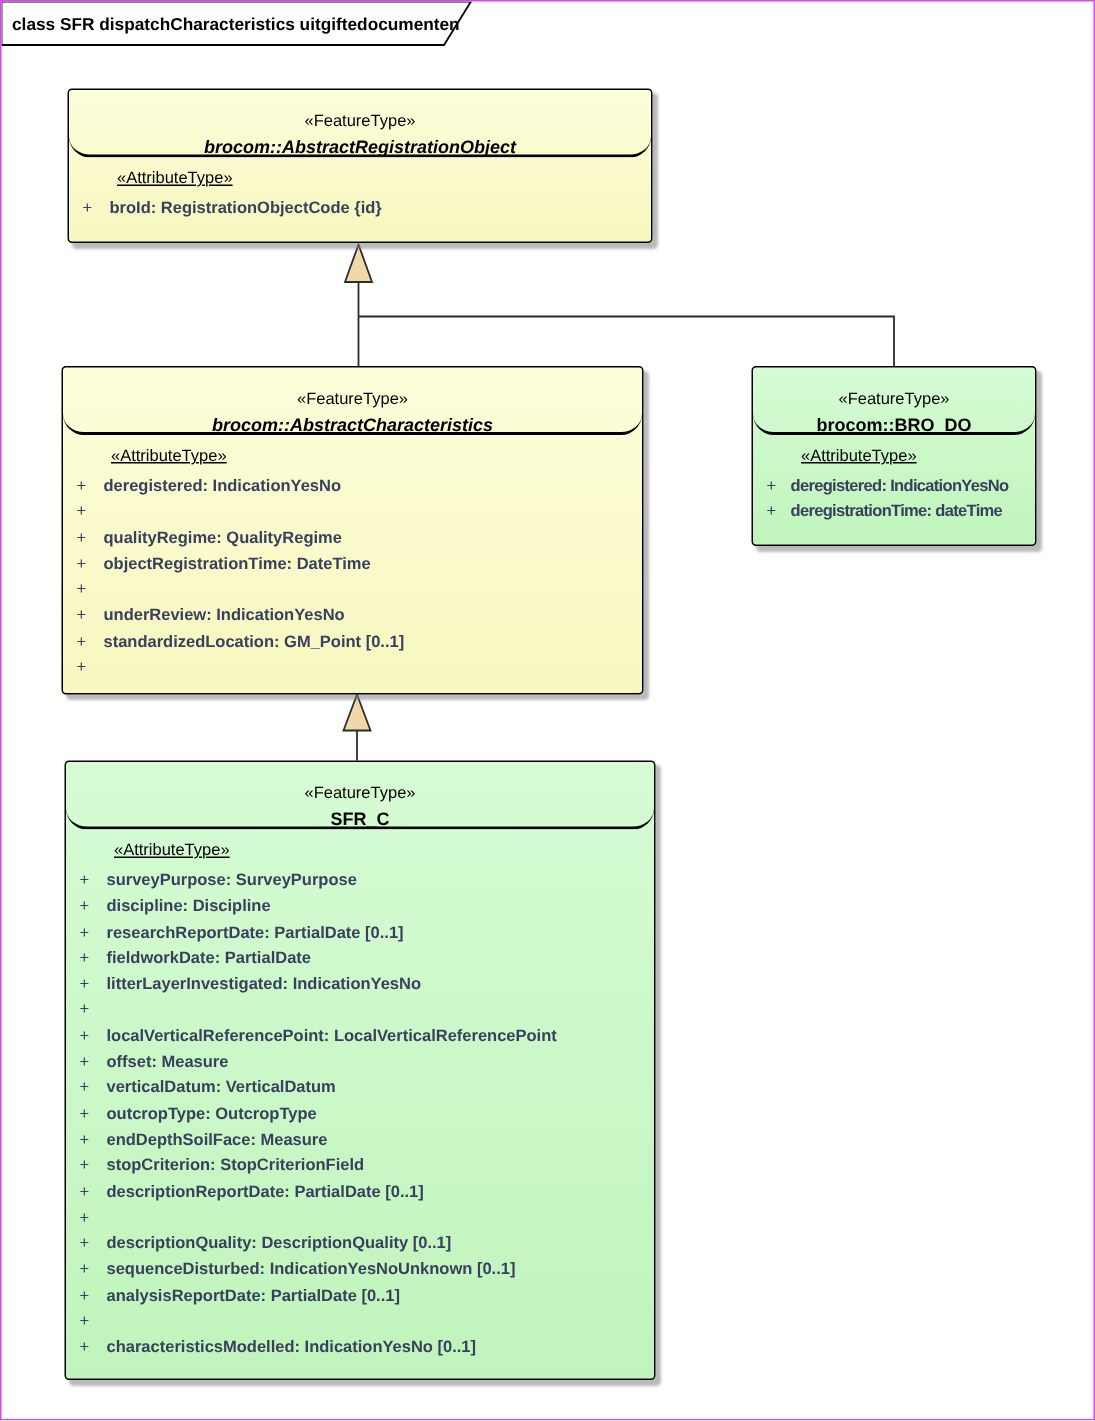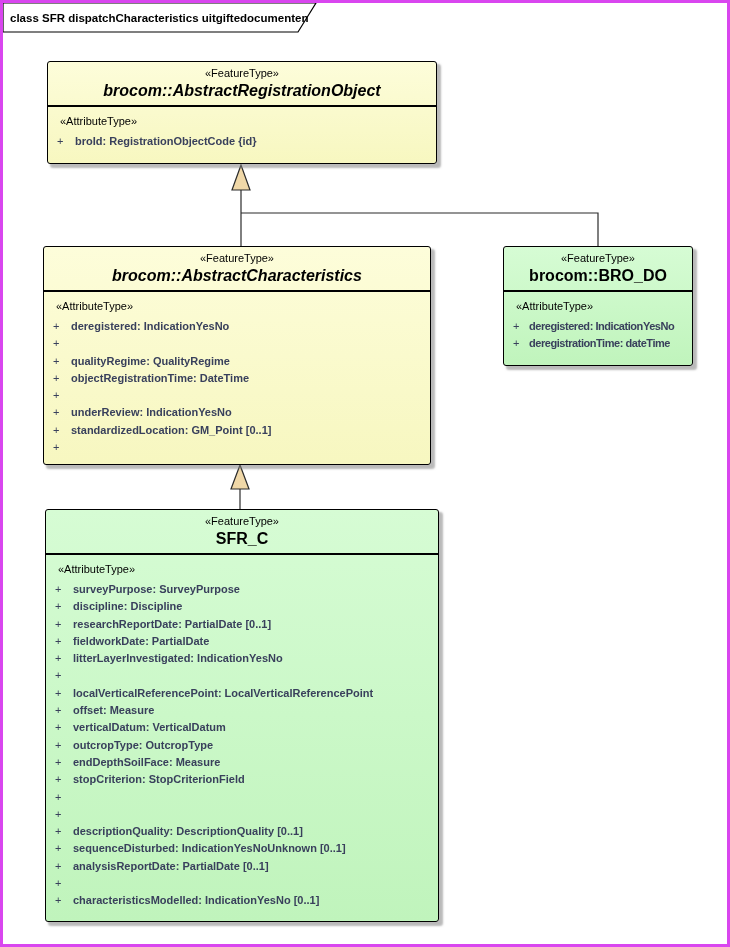--- a/index.html
+++ b/index.html
@@ -1,38 +1,38 @@
 <!DOCTYPE html>
 <html><head>
 <meta charset="utf-8">
 <style>
   html,body{margin:0;padding:0;background:#fff;}
   #canvas{
     position:relative;width:730px;height:947px;box-sizing:border-box;
-    border:3px solid #d946ef;background:#fff;overflow:hidden;
+    border:1px solid #d946ef;background:#fff;overflow:hidden;
     font-family:"Liberation Sans", sans-serif;
   }
   .connectors{position:absolute;left:0;top:0;pointer-events:none;}
   .frame-tab{position:absolute;left:0;top:0;}
   .frame-tab text{font-family:"Liberation Sans",sans-serif;font-size:11.5px;font-weight:bold;fill:#000;}
   .uml-box{
     position:absolute;box-sizing:border-box;border:1px solid #000;border-radius:3px;
     box-shadow:3.5px 3.5px 2px rgba(130,130,130,.55);
   }
   .yellow{background:linear-gradient(180deg,#FDFDDA 0%,#F7F7C0 100%);}
   .green{background:linear-gradient(180deg,#D6FCD4 0%,#C0F4BC 100%);}
   .box-header{
     box-sizing:border-box;height:45px;border-bottom:2px solid #000;
-    text-align:center;padding-top:4px;
+    text-align:center;padding-top:14px;border-radius:14px;
   }
   .stereotype{font-size:11px;color:#000;line-height:14px;}
-  .class-name{font-size:16px;font-weight:bold;color:#000;line-height:15px;margin-top:3px;white-space:nowrap;}
+  .class-name{font-size:12px;font-weight:bold;color:#000;line-height:15px;margin-top:3px;white-space:nowrap;}
   .abstract .class-name{font-style:italic;}
   .box-body{padding-top:7px;}
-  .attr-stereo{font-size:11px;color:#000;padding-left:12px;margin-bottom:4px;line-height:15px;}
+  .attr-stereo{font-size:11px;color:#000;padding-left:32px;margin-bottom:4px;line-height:15px;text-decoration:underline;}
   .attr-row{display:flex;height:17.3px;line-height:17.3px;font-size:11px;color:#39405C;}
   .attr-vis{flex:none;width:18px;padding-left:9px;}
   .attr-text{white-space:nowrap;font-weight:bold;}
   .tight .attr-vis{width:16px;}
   .tight .attr-text{letter-spacing:-0.45px;}
 </style>
 </head>
 <body>
 
 <div id="canvas">
@@ -172,20 +172,21 @@
       <div class="attr-row">
         <span class="attr-vis">+</span>
         <span class="attr-text">endDepthSoilFace: Measure</span>
       </div>
       <div class="attr-row">
         <span class="attr-vis">+</span>
         <span class="attr-text">stopCriterion: StopCriterionField</span>
       </div>
       <div class="attr-row">
         <span class="attr-vis">+</span>
+        <span class="attr-text">descriptionReportDate: PartialDate [0..1]</span>
       </div>
       <div class="attr-row">
         <span class="attr-vis">+</span>
       </div>
       <div class="attr-row">
         <span class="attr-vis">+</span>
         <span class="attr-text">descriptionQuality: DescriptionQuality [0..1]</span>
       </div>
       <div class="attr-row">
         <span class="attr-vis">+</span>

